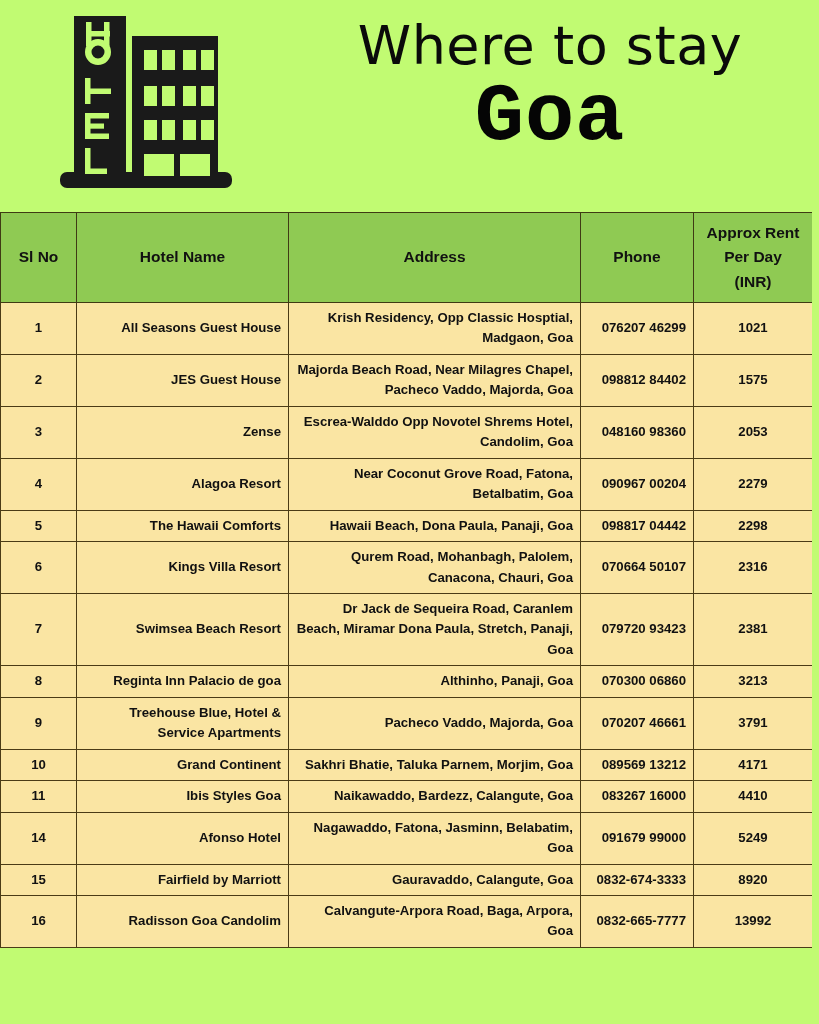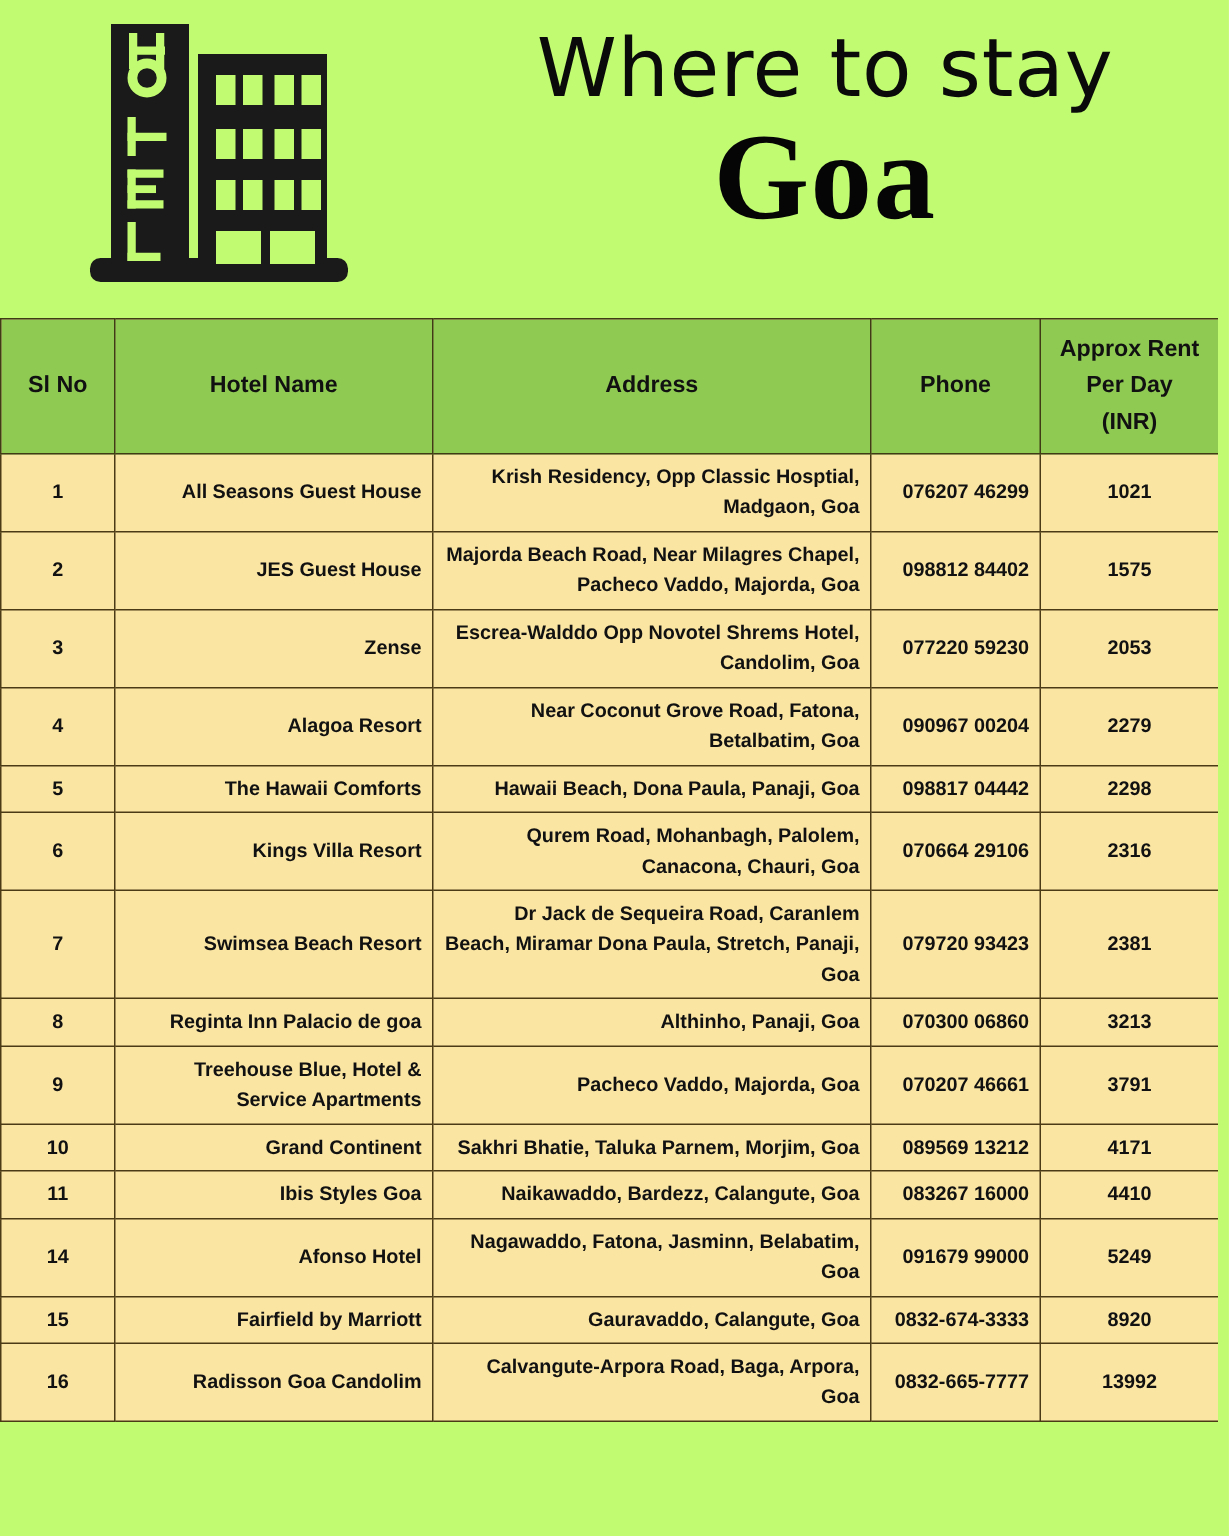--- a/index.html
+++ b/index.html
@@ -49,21 +49,21 @@
   .title-line1 {
     font-family: "DejaVu Sans", sans-serif;
     font-size: 54px;
     font-weight: 400;
     color: #0a0a0a;
     letter-spacing: 0.5px;
     line-height: 1.05;
     margin: 8px 0 0 0;
   }
   .title-line2 {
-    font-family: Liberation Serif, serif;
+    font-family: Liberation Mono, monospace;
     font-size: 82px;
     font-weight: 700;
     color: #050505;
     line-height: 1.0;
     margin: 2px 0 15px 0;
     letter-spacing: 1px;
   }
 
   
   .table-wrap {
@@ -232,42 +232,42 @@
             <td class="sl">2</td>
             <td class="name">JES Guest House</td>
             <td class="addr">Majorda Beach Road, Near Milagres Chapel, Pacheco Vaddo, Majorda, Goa</td>
             <td class="phone">098812 84402</td>
             <td class="rent">1575</td>
           </tr>
           <tr>
             <td class="sl">3</td>
             <td class="name">Zense</td>
             <td class="addr">Escrea-Walddo Opp Novotel Shrems Hotel, Candolim, Goa</td>
-            <td class="phone">077220 59230</td>
+            <td class="phone">048160 98360</td>
             <td class="rent">2053</td>
           </tr>
           <tr>
             <td class="sl">4</td>
             <td class="name">Alagoa Resort</td>
             <td class="addr">Near Coconut Grove Road, Fatona, Betalbatim, Goa</td>
             <td class="phone">090967 00204</td>
             <td class="rent">2279</td>
           </tr>
           <tr>
             <td class="sl">5</td>
             <td class="name">The Hawaii Comforts</td>
             <td class="addr">Hawaii Beach, Dona Paula, Panaji, Goa</td>
             <td class="phone">098817 04442</td>
             <td class="rent">2298</td>
           </tr>
           <tr>
             <td class="sl">6</td>
             <td class="name">Kings Villa Resort</td>
             <td class="addr">Qurem Road, Mohanbagh, Palolem, Canacona, Chauri, Goa</td>
-            <td class="phone">070664 29106</td>
+            <td class="phone">070664 50107</td>
             <td class="rent">2316</td>
           </tr>
           <tr>
             <td class="sl">7</td>
             <td class="name">Swimsea Beach Resort</td>
             <td class="addr">Dr Jack de Sequeira Road, Caranlem Beach, Miramar Dona Paula, Stretch, Panaji, Goa</td>
             <td class="phone">079720 93423</td>
             <td class="rent">2381</td>
           </tr>
           <tr>

